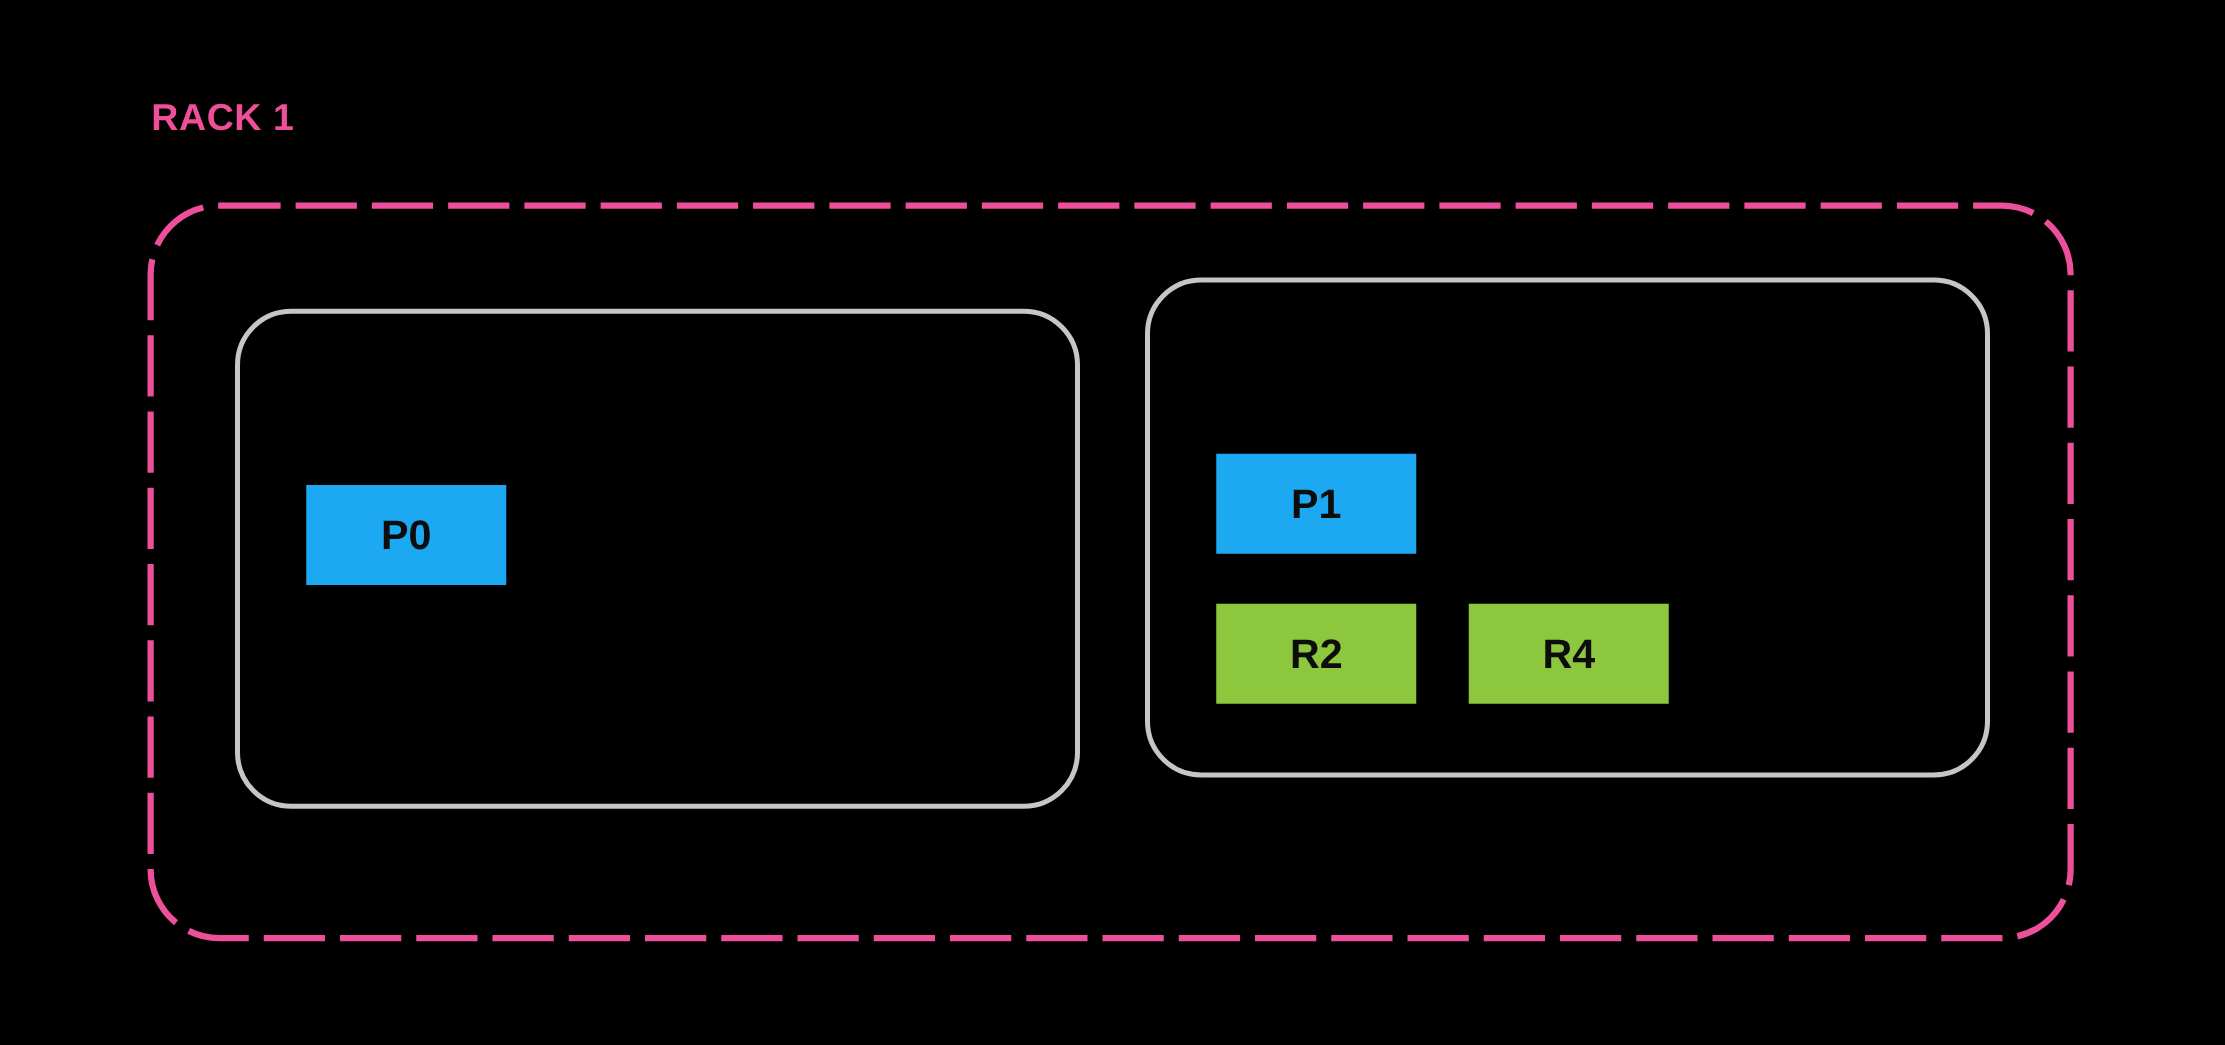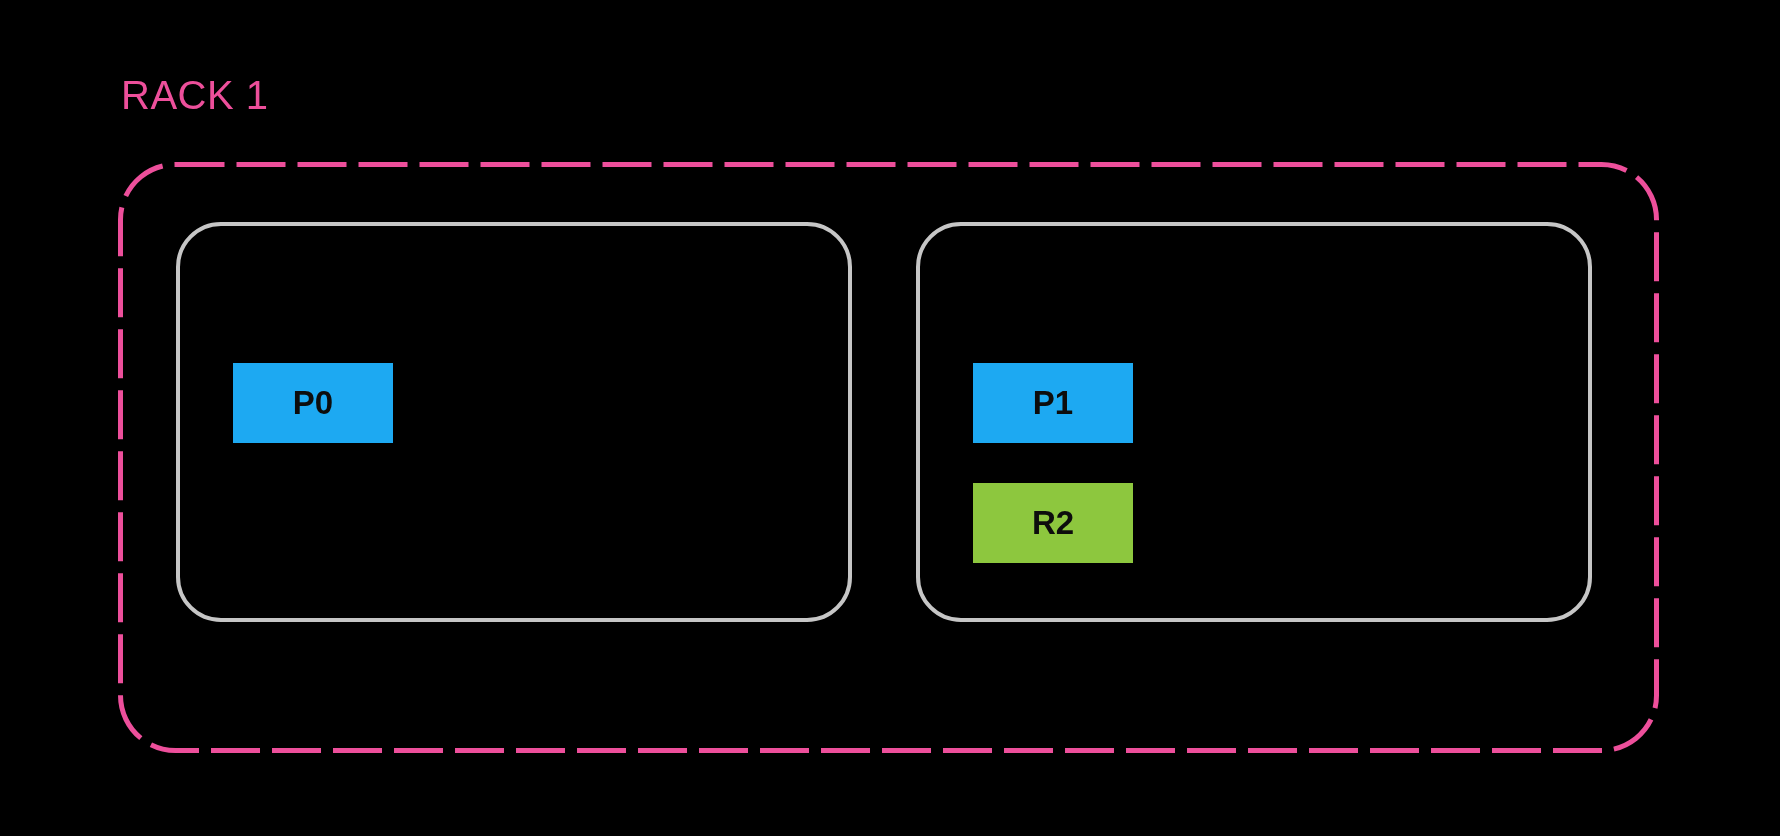--- a/index.html
+++ b/index.html
@@ -22,23 +22,23 @@
     position:relative;
     width:1780px;
     height:836px;
     background:var(--bg);
     font-family:"Liberation Sans", sans-serif;
   }
   .rack-label{
     position:absolute;
     left:121px;
     top:78px;
-    font-size:40px;
+    font-size:30px;
     line-height:34px;
-    font-weight:normal;
+    font-weight:bold;
     letter-spacing:0.5px;
     color:var(--rack-border);
     user-select:none;
   }
   .rack-border-svg{
     position:absolute;
     left:0;
     top:0;
     width:1780px;
     height:836px;
@@ -54,21 +54,21 @@
     position:absolute;
     top:222px;
     width:676px;
     height:400px;
     box-sizing:border-box;
     border:4px solid var(--node-border);
     border-radius:45px;
     padding:137px 0 0 53px;
     background:transparent;
   }
-  .node.pos-0{ left:176px; }
+  .node.pos-0{ left:188px;margin-top:25px; }
   .node.pos-1{ left:916px; }
   .chip-row{
     display:flex;
     gap:42px;
     margin-bottom:40px;
   }
   .chip{
     width:160px;
     height:80px;
     display:flex;
@@ -100,17 +100,18 @@
         </div>
         <div class="chip-row">
         </div>
       </section>
       <section class="node pos-1">
         <div class="chip-row">
           <div class="chip primary">P1</div>
         </div>
         <div class="chip-row">
           <div class="chip replica">R2</div>
+          <div class="chip replica">R4</div>
         </div>
       </section>
     </div>
 
 </div>
 
 </body></html>

